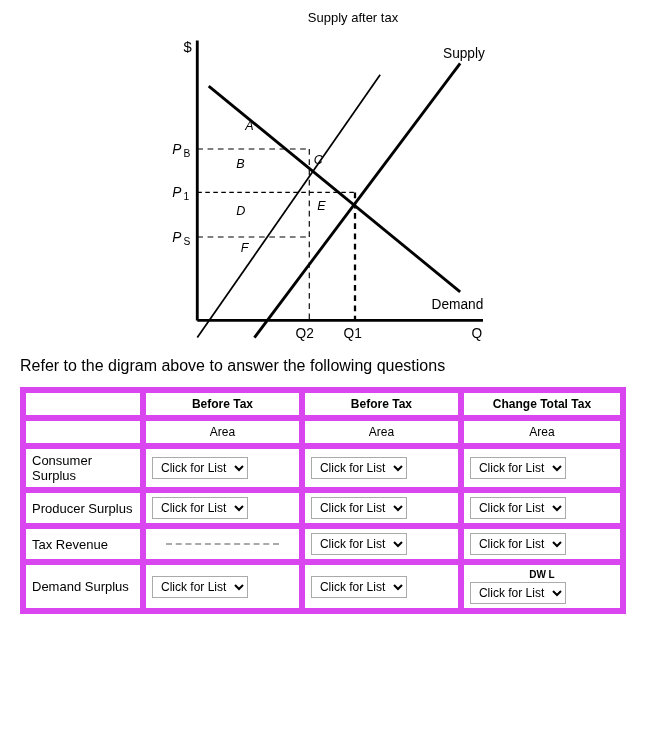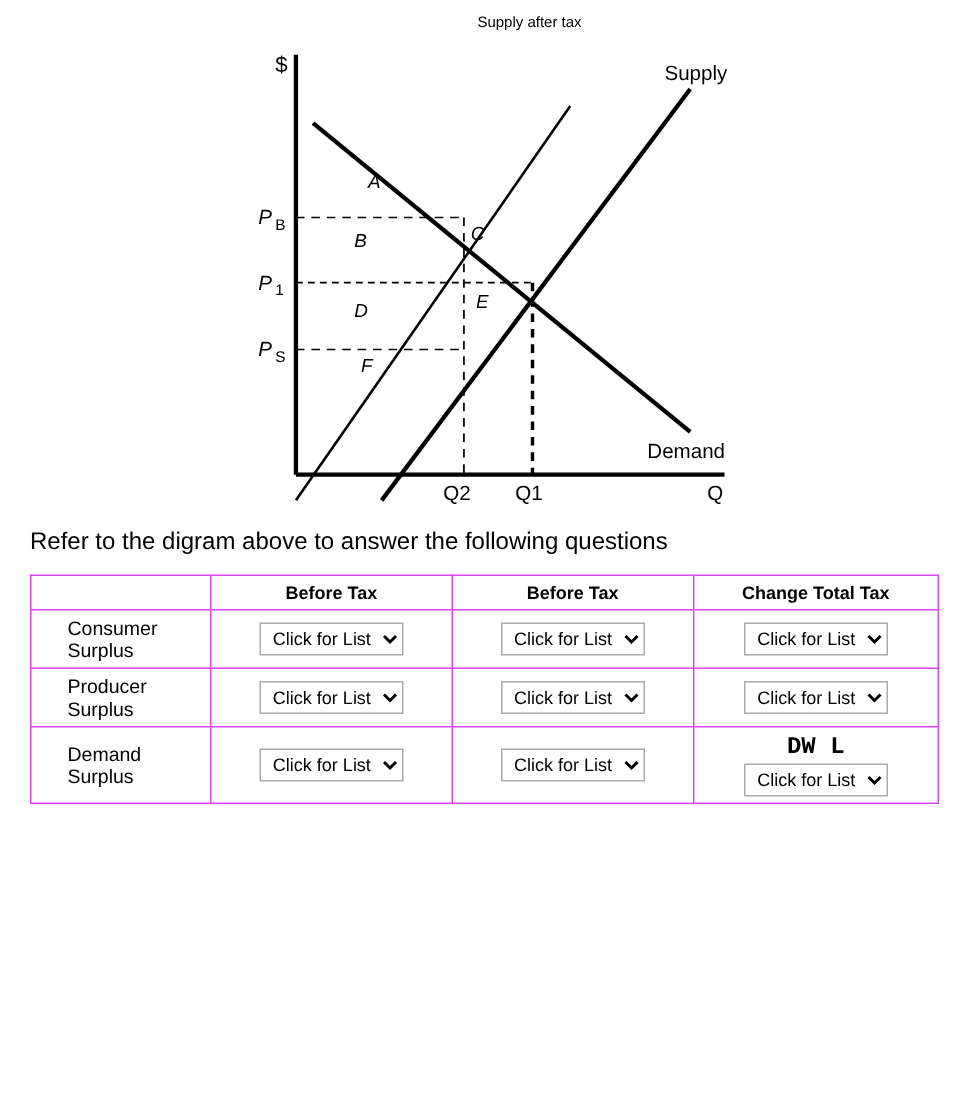--- a/index.html
+++ b/index.html
@@ -16,21 +16,21 @@
     
     .chart-container {
       position: relative;
       width: 380px;
       height: 320px;
       margin: 0 auto 8px auto;
     }
 
     .chart-title {
       text-align: center;
-      font-size: 10px;
+      font-size: 13px;
       margin-bottom: 4px;
       margin-left: 60px;
     }
 
     svg.graph {
       position: absolute;
       top: 0; left: 0;
       width: 100%;
       height: 100%;
     }
@@ -41,22 +41,22 @@
     }
 
     
     .data-table {
       width: 100%;
       border-collapse: collapse;
       font-size: 12px;
     }
 
     .data-table th, .data-table td {
-      border: 1px solid #d946ef;
-      padding: 4px 24px;
+      border: 6px solid #d946ef;
+      padding: 4px 6px;
       text-align: center;
       vertical-align: middle;
     }
 
     .data-table td.row-label {
       text-align: left;
       font-size: 13px;
       width: 120px;
     }
 
@@ -66,39 +66,38 @@
     }
 
     .data-table .subheader th {
       font-weight: normal;
       font-size: 12px;
     }
 
     .dropdown-cell {
       display: flex;
       align-items: center;
-      justify-content: center;
+      justify-content: flex-start;
       gap: 2px;
     }
 
     .dropdown-cell select {
       border: 1px solid #aaa;
       background: #fff;
       font-size: 12px;
       padding: 2px 4px;
       cursor: pointer;
       min-width: 90px;
     }
 
     .dw-label {
       font-weight: bold;
-      font-size: 16px;
+      font-size: 10px;
       display: block;
       margin-bottom: 2px;
-      font-family: Liberation Mono, monospace;
     }
 
     .dashed-line {
       border: none;
       border-top: 2px dashed #aaa;
       width: 80%;
       margin: 4px auto;
     }
   </style>
 </head>
@@ -165,20 +164,26 @@
 <p class="refer-text">Refer to the digram above to answer the following questions</p>
 
 <table class="data-table">
   <thead>
     <tr>
       <th></th>
       <th>Before Tax</th>
       <th>Before Tax</th>
       <th>Change Total Tax</th>
     </tr>
+    <tr class="subheader">
+      <th></th>
+      <th>Area</th>
+      <th>Area</th>
+      <th>Area</th>
+    </tr>
   </thead>
   <tbody>
 
     <tr>
       <td class="row-label">Consumer Surplus</td>
       <td>
         <div class="dropdown-cell">
           <select>
             <option value="Click for List">Click for List</option>
           </select>
@@ -218,20 +223,40 @@
       </td>
       <td>
         <div class="dropdown-cell">
           <select>
             <option value="Click for List">Click for List</option>
           </select>
         </div>
       </td>
     </tr>
 
+    <tr>
+      <td class="row-label">Tax Revenue</td>
+      <td>
+        <hr class="dashed-line">
+      </td>
+      <td>
+        <div class="dropdown-cell">
+          <select>
+            <option value="Click for List">Click for List</option>
+          </select>
+        </div>
+      </td>
+      <td>
+        <div class="dropdown-cell">
+          <select>
+            <option value="Click for List">Click for List</option>
+          </select>
+        </div>
+      </td>
+    </tr>
 
     <tr>
       <td class="row-label">Demand Surplus</td>
       <td>
         <div class="dropdown-cell">
           <select>
             <option value="Click for List">Click for List</option>
           </select>
         </div>
       </td>

